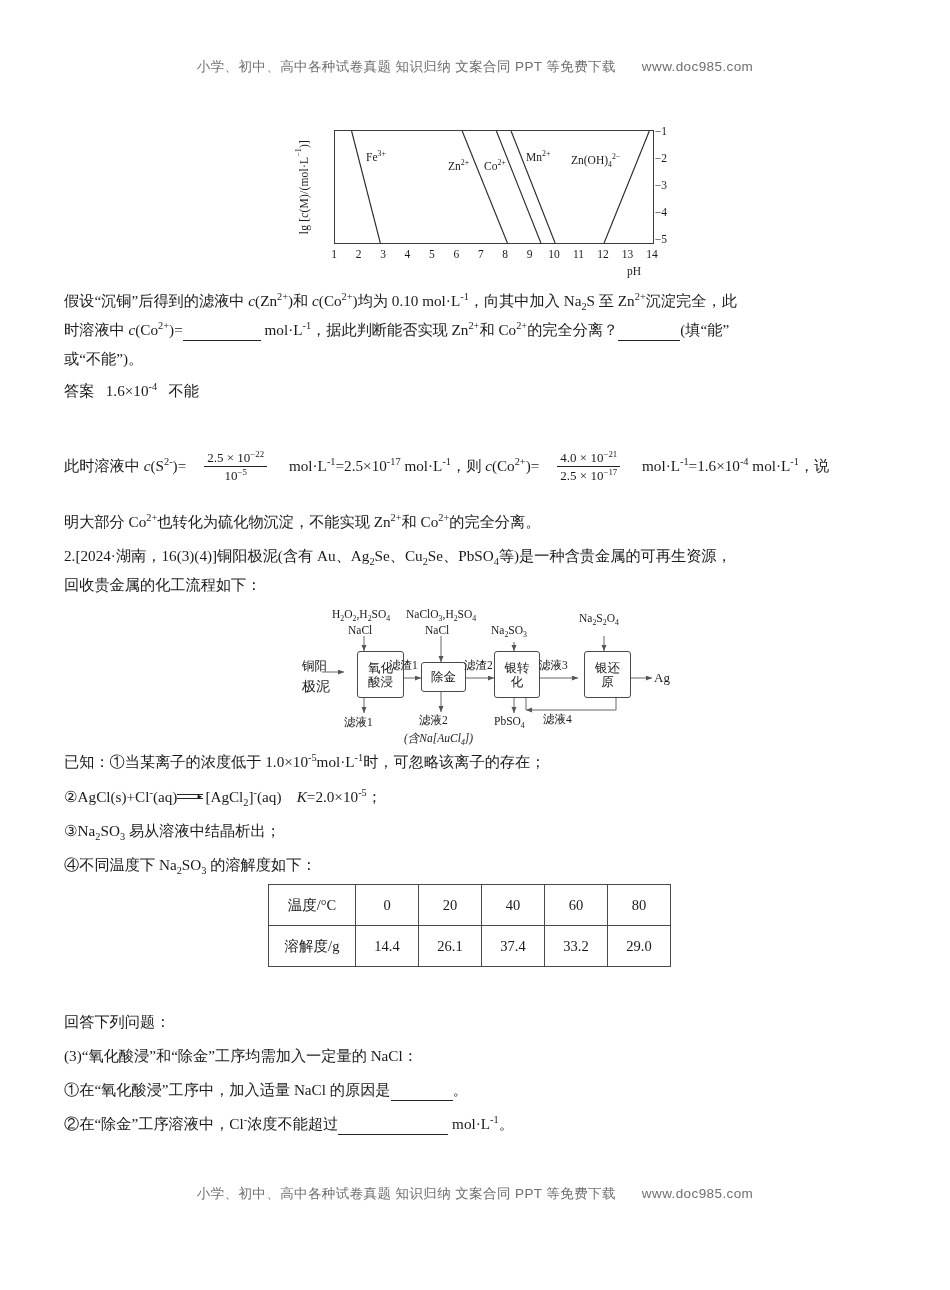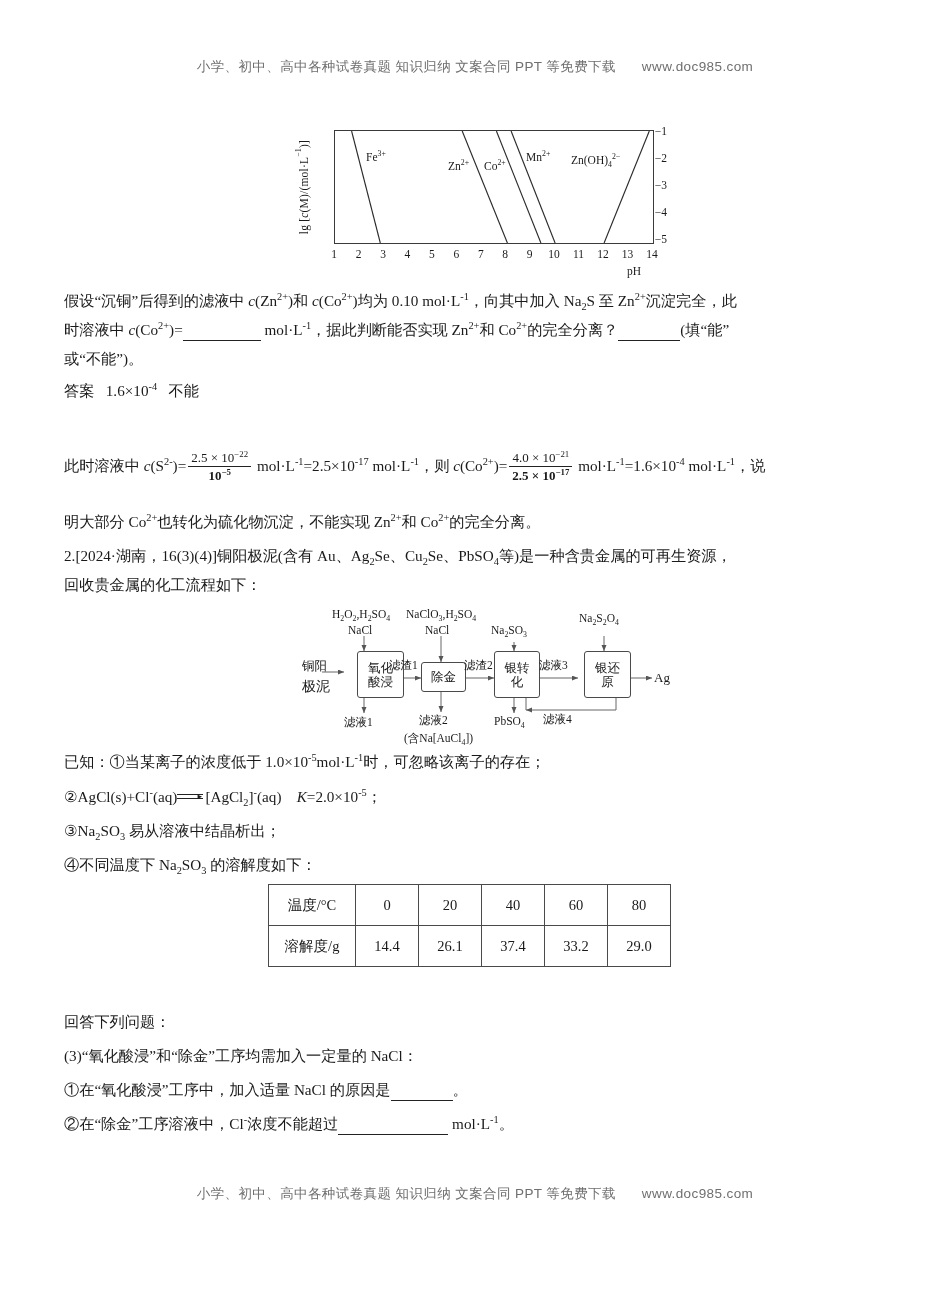--- a/index.html
+++ b/index.html
@@ -49,24 +49,24 @@
   sub { vertical-align:sub; }
   .ln { position:absolute; left:64px; font-size:15.2px; white-space:nowrap; }
   .blank { display:inline-block; border-bottom:1px solid #222; vertical-align:bottom; }
   .lbl { font-style:italic; }
   em.v { font-style:italic; }
 
   
   .frac {
     display:inline-block; vertical-align:middle;
     text-align:center; font-size:13px; line-height:1.15;
-    margin:0 2px; position:relative; top:-1px;
+    margin:0 18px; position:relative; top:-1px;
   }
   .frac .num { border-bottom:1px solid #222; padding:0 3px; display:block; }
-  .frac .den { padding:0 3px; display:block;font-weight:bold; }
+  .frac .den { padding:0 3px; display:block; }
 
   
   .flow { position:absolute; left:286px; top:600px; width:390px; height:140px; font-size:12px; }
   .fbox {
     position:absolute; border:1px solid #4a4a4a; border-radius:3px;
     background:#fff; text-align:center;
     font-size:12.5px; line-height:1.12; display:flex;
     align-items:center; justify-content:center; letter-spacing:0;
   }
   .fbox span { display:block; }
@@ -221,21 +221,21 @@
           <span>原</span>
         </span>
     </div>
 
     <div class="ftxt" style="left:103px; top:58px;">滤渣1</div>
     <div class="ftxt" style="left:178px; top:58px;">滤渣2</div>
     <div class="ftxt" style="left:253px; top:58px;">滤液3</div>
 
     <div class="ftxt" style="left:58px; top:115px;">滤液1</div>
     <div class="ftxt" style="left:133px; top:113px;">滤液2</div>
-    <div class="ftxt" style="left:118px; top:131px;">(含Na[AuCl<sub>4</sub>])</div>
+    <div class="ftxt" style="left:118px; top:131px;font-style:italic;">(含Na[AuCl<sub>4</sub>])</div>
     <div class="ftxt" style="left:208px; top:115px;">PbSO<sub>4</sub></div>
     <div class="ftxt" style="left:257px; top:112px;">滤液4</div>
     <div class="ftxt" style="left:368px; top:70px; font-size:13px;">Ag</div>
   </div>
 
   <div class="ln" style="top:752px;">已知：①当某离子的浓度低于 1.0×10<sup>-5</sup>mol·L<sup>-1</sup>时，可忽略该离子的存在；</div>
   <div class="ln" style="top:787px;">②AgCl(s)+Cl<sup>-</sup>(aq)<span style="display:inline-block; position:relative; width:28px; vertical-align:middle;"><span style="position:absolute; left:0; top:-5px; width:26px; border-top:1px solid #222;"></span><span style="position:absolute; left:0; top:-1px; width:26px; border-top:1px solid #222;"></span><span style="position:absolute; left:20px; top:-8px; font-size:9px;">▸</span></span>[AgCl<sub>2</sub>]<sup>-</sup>(aq)&nbsp;&nbsp;&nbsp;&nbsp;<em class="v">K</em>=2.0×10<sup>-5</sup>；</div>
   <div class="ln" style="top:821px;">③Na<sub>2</sub>SO<sub>3</sub> 易从溶液中结晶析出；</div>
   <div class="ln" style="top:855px;">④不同温度下 Na<sub>2</sub>SO<sub>3</sub> 的溶解度如下：</div>
 

